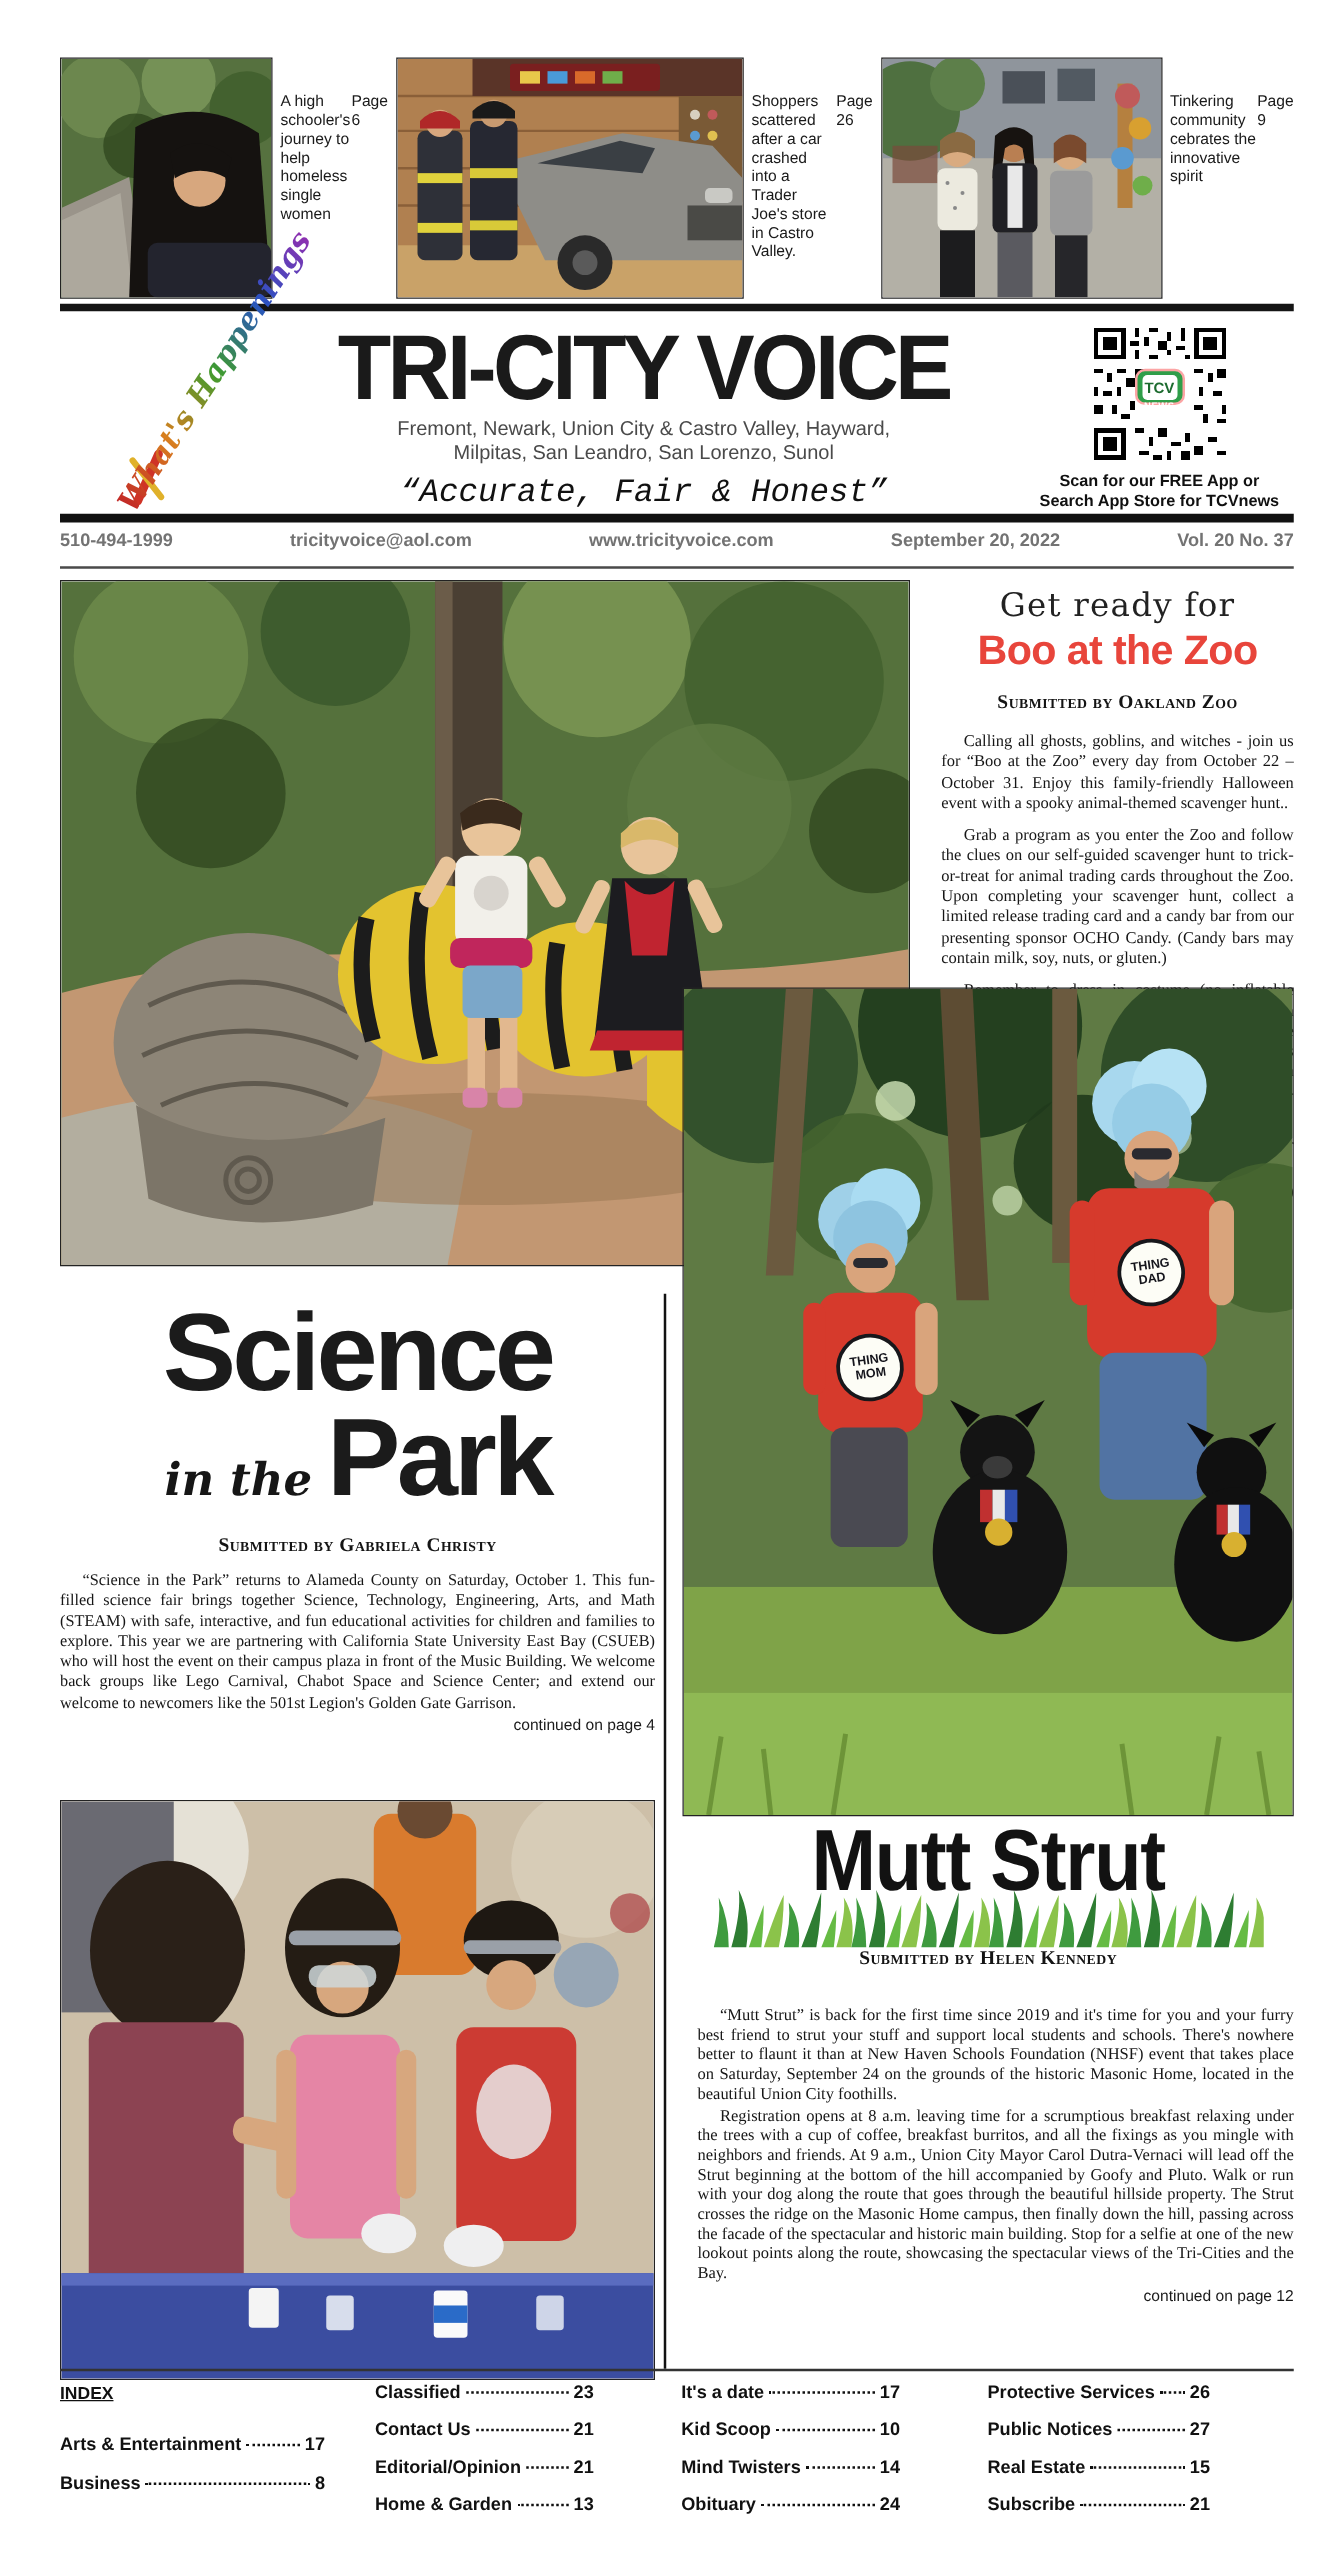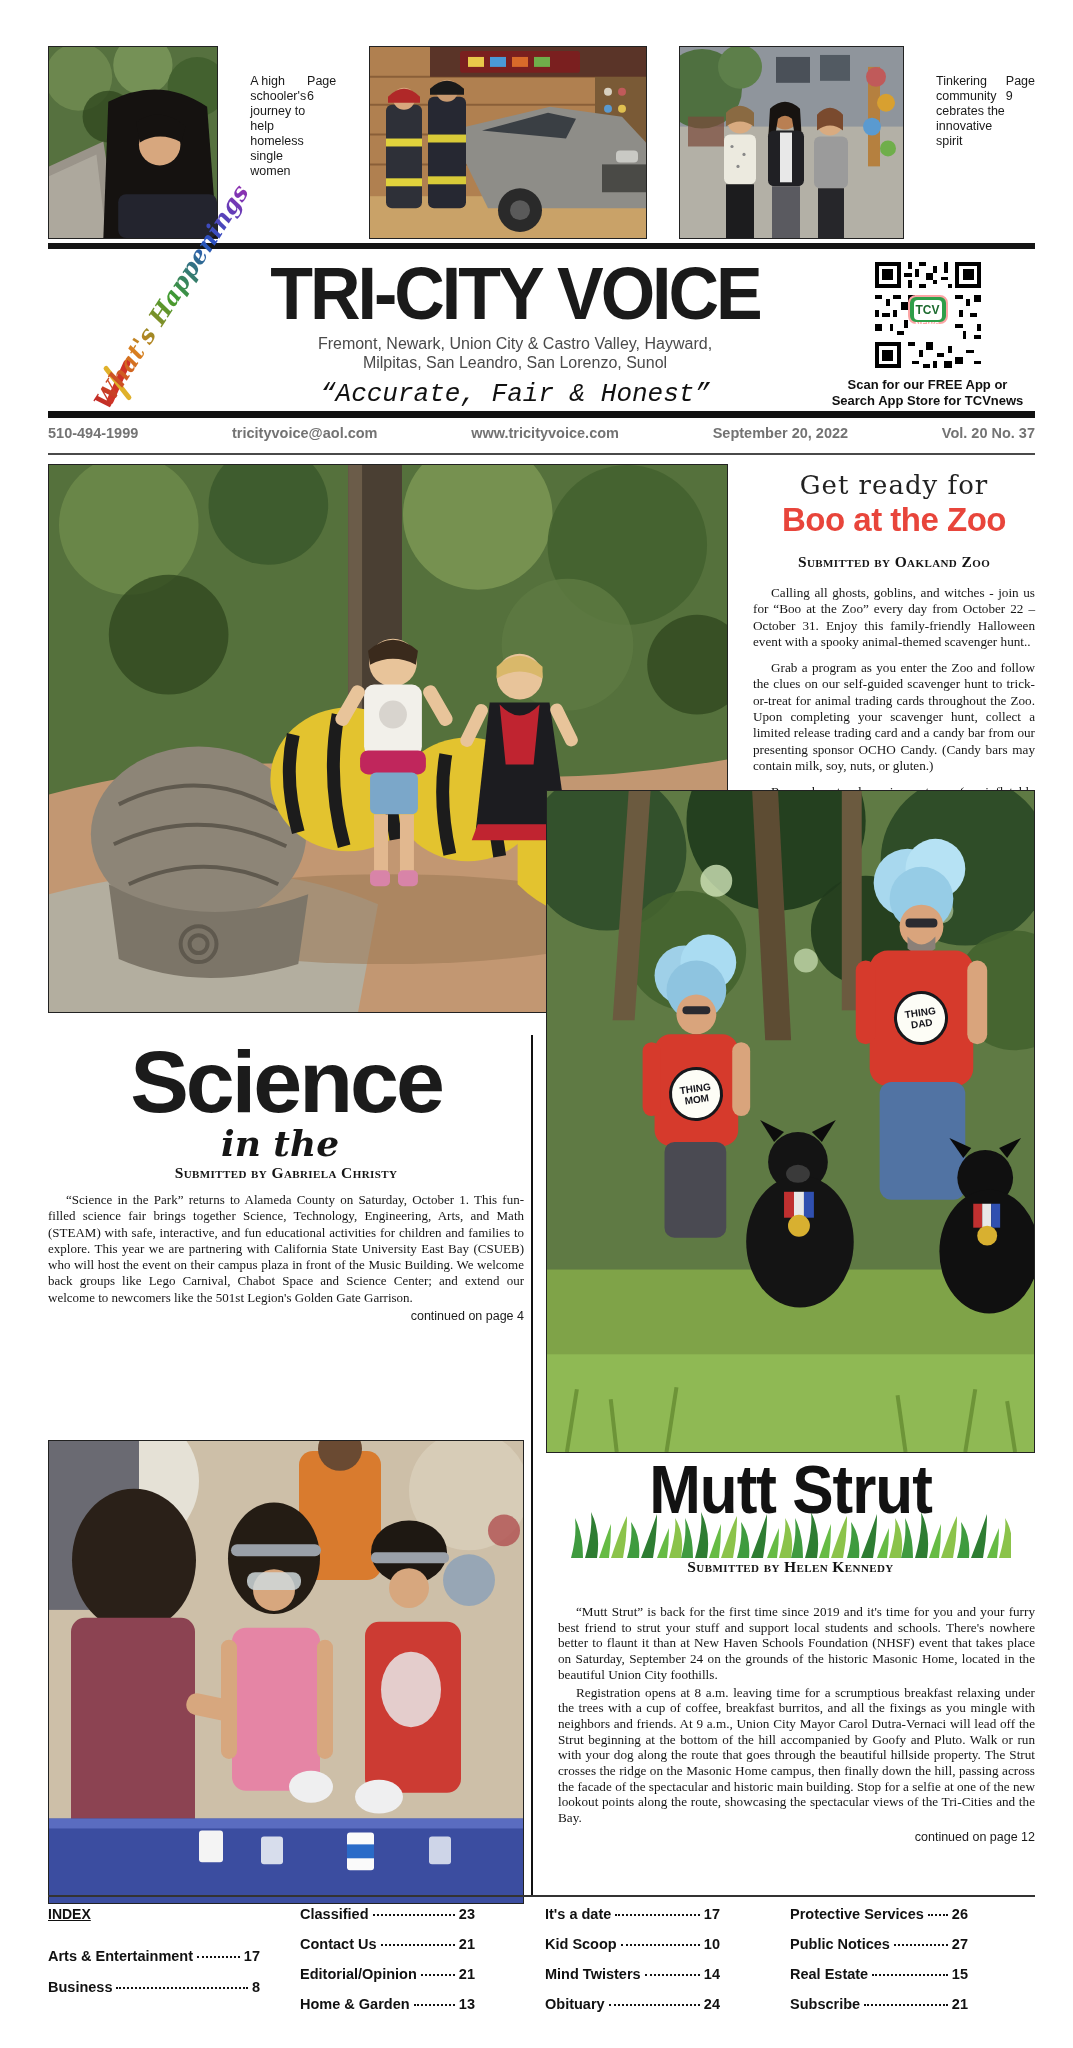--- a/index.html
+++ b/index.html
@@ -54,21 +54,21 @@
   .boo-col{top:470px;left:753px;width:282px;}
   .boo-kicker{font-family:"DejaVu Serif",serif;font-size:26px;letter-spacing:1px;text-align:center;color:#222;}
   .boo-title{text-align:center;font-weight:700;font-size:33px;line-height:36px;letter-spacing:-.5px;color:#e8453b;margin-top:2px;}
   .boo-col .byline{margin-top:15px;}
   .zoo-photo{top:464px;left:48px;width:680px;height:549px;}
   .science-block{top:1038px;left:48px;width:476px;}
   .sci-line1{text-align:center;font-weight:700;font-size:88px;line-height:88px;letter-spacing:-3px;color:#1b1b1b;}
   .sci-line2{display:flex;justify-content:center;align-items:baseline;margin-top:-4px;}
   .sci-script{font-family:"DejaVu Serif",serif;font-style:italic;font-weight:700;font-size:36px;margin-right:12px;}
   .sci-park{font-weight:700;font-size:88px;line-height:88px;letter-spacing:-3px;color:#1b1b1b;}
-  .science-block .byline{}
+  .science-block .byline{margin-top:18px;}
   .science-body{margin-top:2px;}
   .science-photo{top:1440px;left:48px;width:476px;height:464px;}
   .divider-v{top:1035px;left:531px;width:2px;height:860px;background:#111;}
   .mutt-photo{top:790px;left:546px;width:489px;height:663px;}
   .thing-label{position:absolute;width:54px;height:54px;border-radius:50%;background:#fdfdf6;
      border:3px solid #17171b;box-sizing:border-box;text-align:center;font-weight:700;
      font-size:10px;line-height:11px;color:#15151c;padding-top:13px;transform:rotate(-8deg);}
   .mutt-head{top:1456px;left:546px;width:489px;text-align:center;}
   .mutt-title{font-weight:700;font-size:62px;line-height:60px;letter-spacing:-1px;color:#121212;
      transform:scaleY(1.12);transform-origin:center top;}
@@ -146,20 +146,24 @@
         <rect x="16" y="92" width="36" height="8" fill="#e0d23c"></rect>
           <rect x="16" y="132" width="36" height="8" fill="#e0d23c"></rect>
         <circle cx="34" cy="52" r="11" fill="#d7a77e"></circle>
         <path d="M18 50 Q34 34 50 50 L50 56 L18 56 Z" fill="#b02828"></path>
         <rect x="58" y="50" width="38" height="112" rx="6" fill="#262832"></rect>
         <rect x="58" y="88" width="38" height="8" fill="#d8ca38"></rect>
           <rect x="58" y="130" width="38" height="8" fill="#d8ca38"></rect>
         <circle cx="77" cy="44" r="11" fill="#c89a70"></circle>
         <path d="M60 42 Q77 26 94 42 L94 48 L60 48 Z" fill="#1a1a1a"></path>
       </svg>
+    </div>
+    <div class="tcap" style="width:97px">
+      <span>Shoppers scattered after a car crashed into a Trader Joe's store in Castro Valley.</span>
+      <span class="pg">Page 26</span>
     </div>
     <div class="tphoto" style="width:225px">
       <svg viewBox="0 0 223 192" preserveAspectRatio="none">
         <rect width="223" height="192" fill="#b3b0a6"></rect>
         <rect x="0" y="0" width="223" height="80" fill="#8f959c"></rect>
         <rect x="96" y="10" width="34" height="26" fill="#4a5058"></rect>
           <rect x="140" y="8" width="30" height="26" fill="#525a62"></rect>
         <circle cx="22" cy="42" r="40" fill="#4f7040"></circle>
         <circle cx="60" cy="20" r="22" fill="#5d7f4a"></circle>
         <rect x="188" y="20" width="12" height="100" fill="#b5803f"></rect>
@@ -361,20 +365,21 @@
     <p class="body-p">Grab a program as you enter the Zoo and follow the clues on our self-guided scavenger hunt to trick-or-treat for animal trading cards throughout the Zoo. Upon completing your scavenger hunt, collect a limited release trading card and a candy bar from our presenting sponsor OCHO Candy. (Candy bars may contain milk, soy, nuts, or gluten.)</p>
     <p class="body-p">Remember to dress in costume (no inflatable costumes - they can scare the Zoo animals) when you visit and tag Oakland Zoo on social media to be entered in our Halloween costume contest. Winners will receive four tickets to our nighttime lantern festival this year, Glowfari, from November 11 - January 29!</p>
     <p class="body-p">Tickets must be reserved in advance through our online ticketing system. Attendance is</p>
     <div class="continued">continued on page 30</div>
   </div>
 
   <div class="abs science-block">
     <div class="sci-line1">Science</div>
     <div class="sci-line2">
       <span class="sci-script">in the</span>
+      <span class="sci-park">Park</span>
     </div>
     <div class="byline">Submitted by Gabriela Christy</div>
     <div class="science-body">
       <p class="body-p" style="font-size:13px">“Science in the Park” returns to Alameda County on Saturday, October 1. This fun-filled science fair brings together Science, Technology, Engineering, Arts, and Math (STEAM) with safe, interactive, and fun educational activities for children and families to explore. This year we are partnering with California State University East Bay (CSUEB) who will host the event on their campus plaza in front of the Music Building. We welcome back groups like Lego Carnival, Chabot Space and Science Center; and extend our welcome to newcomers like the 501st Legion's Golden Gate Garrison.</p>
       <div class="continued" style="margin-top:3px">continued on page 4</div>
     </div>
   </div>
 
   <div class="abs photo-frame science-photo">
     <svg viewBox="0 0 474 465" preserveAspectRatio="none">

